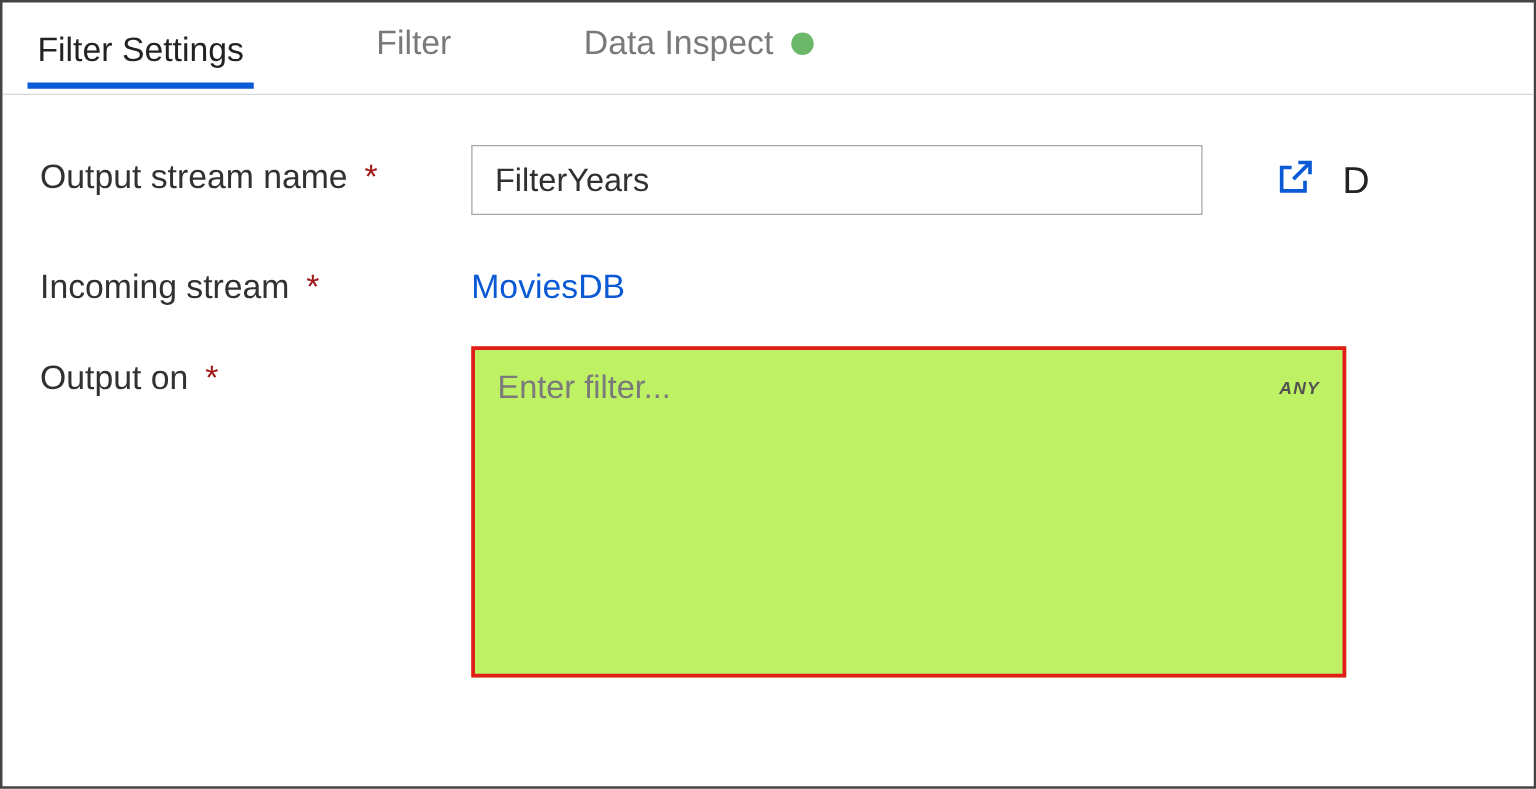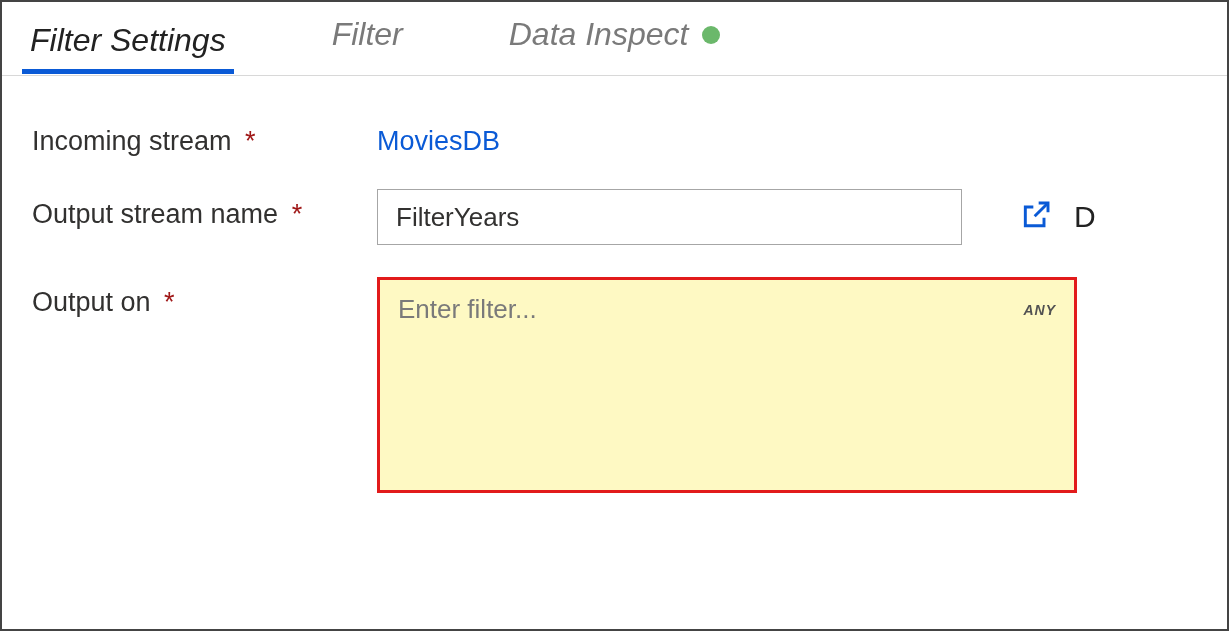--- a/index.html
+++ b/index.html
@@ -17,28 +17,27 @@
     }
     .tabs {
       display: flex;
       align-items: center;
       height: 74px;
       padding: 0 20px;
       border-bottom: 1px solid #d8d8d8;
       gap: 90px;
     }
     .tab {
-      font-size: 32px;
+      font-size: 27px;
       color: #7a7a7a;
       padding: 18px 8px 26px 8px;
       cursor: pointer;
       display: flex;
       align-items: center;
       gap: 14px;
-      font-style: italic;
     }
     .tab.active {
       color: #222;
       border-bottom: 5px solid #0a5ad6;
       padding-bottom: 10px;
     }
     .status-dot {
       width: 18px;
       height: 18px;
       border-radius: 50%;
@@ -73,23 +72,23 @@
       font-family: inherit;
     }
     .link-value {
       font-size: 27px;
       color: #0a5ad6;
       padding-top: 10px;
       cursor: pointer;
     }
     .filter-box {
       width: 700px;
-      height: 216px;
+      height: 265px;
       border: 3px solid #e21b1b;
-      background: #fef9c3;
+      background: #bef264;
       padding: 14px 18px;
       position: relative;
       font-size: 26px;
       color: #7a7a7a;
     }
     .filter-any {
       position: absolute;
       top: 22px;
       right: 18px;
       font-size: 14px;
@@ -126,46 +125,46 @@
   <div class="tab">
     <span>Data Inspect</span>
     <span class="status-dot"></span>
   </div>
 </div>
 
 <div class="content">
 
   <div class="form-row">
     <div class="form-label">
-      <span>Incoming stream</span>
-      <span class="required-star">*</span>
-    </div>
-    <div class="link-value">MoviesDB</div>
-  </div>
-
-  <div class="form-row">
-    <div class="form-label">
       <span>Output stream name</span>
       <span class="required-star">*</span>
     </div>
     <input type="text" class="text-input" value="FilterYears" style="">
     <div class="right-actions">
       <span class="open-icon">
         <svg viewBox="0 0 24 24">
           <path d="M14 3 L21 3 L21 10"></path>
           <path d="M21 3 L11 13"></path>
           <path d="M18 14 L18 20 L4 20 L4 6 L10 6"></path>
         </svg>
       </span>
       <span class="truncated-letter">D</span>
     </div>
   </div>
 
   <div class="form-row">
     <div class="form-label">
+      <span>Incoming stream</span>
+      <span class="required-star">*</span>
+    </div>
+    <div class="link-value">MoviesDB</div>
+  </div>
+
+  <div class="form-row">
+    <div class="form-label">
       <span>Output on</span>
       <span class="required-star">*</span>
     </div>
     <div class="filter-box">
       <span>Enter filter...</span>
       <span class="filter-any">ANY</span>
     </div>
   </div>
 
 </div>

